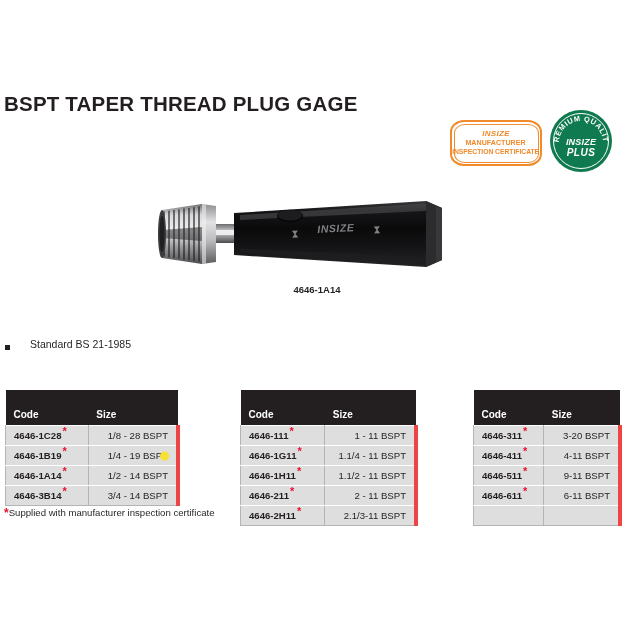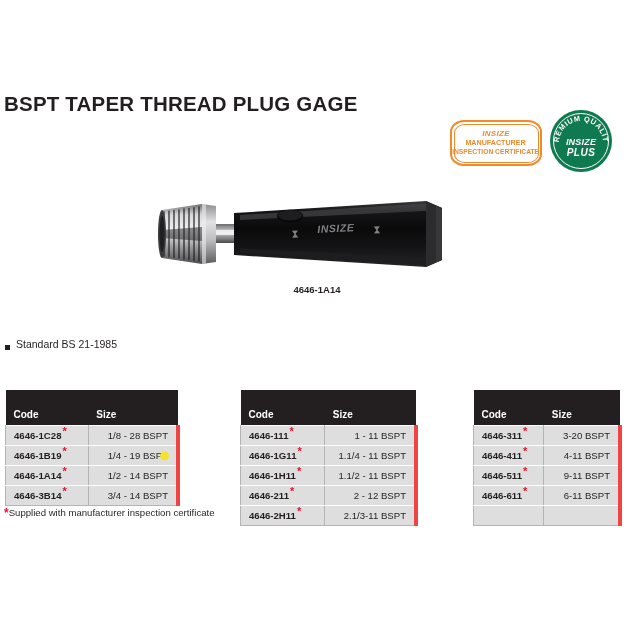--- a/index.html
+++ b/index.html
@@ -149,21 +149,21 @@
 
   
   .standard-line {
     position: absolute;
     left: 5px;
     top: 338px;
     font-size: 10.5px;
     color: #231f20;
     display: flex;
     align-items: flex-end;
-    gap: 6px;
+    gap: 20px;
   }
   .sq-bullet {
     display: inline-block;
     width: 5px;
     height: 5px;
     background: #231f20;
   }
 
   
   .spec-table {
@@ -416,21 +416,21 @@
       <tr>
         <td class="code-cell">4646-1G11<span class="asterisk">*</span></td>
         <td class="size-cell">1.1/4 - 11 BSPT</td>
       </tr>
       <tr>
         <td class="code-cell">4646-1H11<span class="asterisk">*</span></td>
         <td class="size-cell">1.1/2 - 11 BSPT</td>
       </tr>
       <tr>
         <td class="code-cell">4646-211<span class="asterisk">*</span></td>
-        <td class="size-cell">2 - 12 BSPT</td>
+        <td class="size-cell">2 - 11 BSPT</td>
       </tr>
       <tr>
         <td class="code-cell">4646-2H11<span class="asterisk">*</span></td>
         <td class="size-cell">2.1/3-11 BSPT</td>
       </tr>
     </tbody>
   </table>
 <table class="spec-table" id="table-3">
     <colgroup>
       <col class="col-code">

